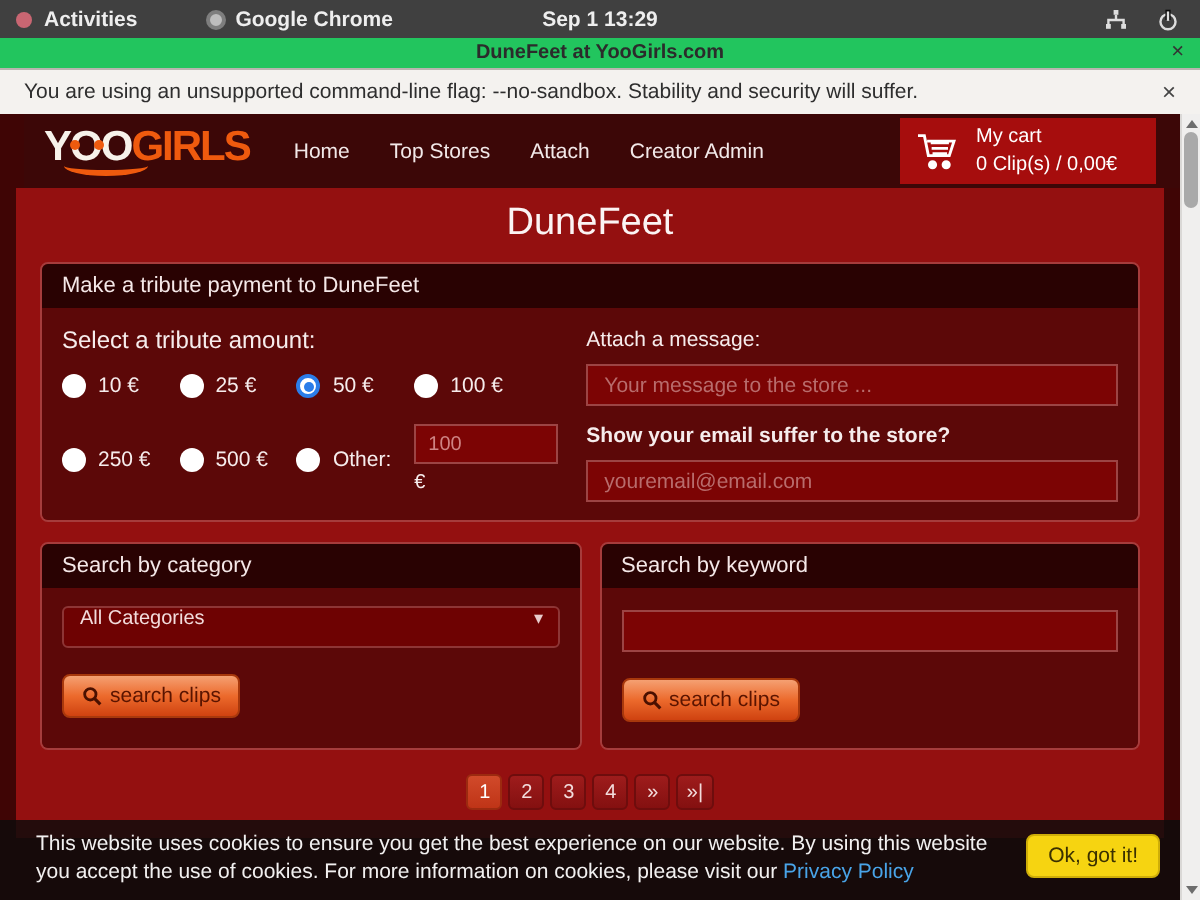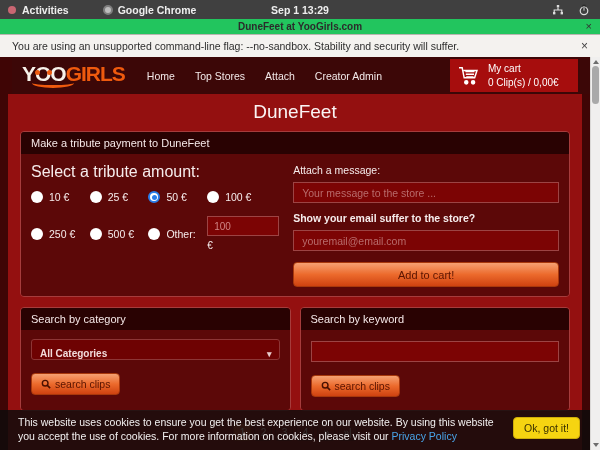--- a/index.html
+++ b/index.html
@@ -72,21 +72,21 @@
   .page-title { text-align:center; color:#fbf4f4; font-size:19px; padding:7px 0 6px; font-weight:normal; }
 
   .panel { border:1px solid #a63c3c; border-radius:4px; overflow:hidden; }
   .panel-h { background:#290202; color:#f5e8e8; font-size:11px; padding:5px 10px; }
   .panel-b { background:#5c0808; padding:9px 10px; }
 
   .tribute { margin:2px 12px 10px; }
   .tribute .panel-b { display:flex; gap:14px; }
   .trib-left { width:47%; }
   .trib-right { flex:1; }
-  .sec-label { color:#f6ecec; font-size:16px; margin-bottom:10px; }
+  .sec-label { color:#f6ecec; font-size:12px; margin-bottom:10px; }
   .amounts { display:grid; grid-template-columns:repeat(4,1fr); row-gap:13px; }
   .amt { display:flex; align-items:center; gap:6px; font-size:10.5px; color:#f6ecec; cursor:pointer; }
   .radio { width:12px; height:12px; border-radius:50%; background:#fff; flex:0 0 auto;
     display:inline-flex; align-items:center; justify-content:center; }
   .radio.checked { background:#fff; border:2px solid #2b7de9; }
   .radio.checked .dot { width:5px; height:5px; border-radius:50%; background:#2b7de9; }
   .othercell { display:flex; flex-direction:column; gap:4px; }
   .other-input { width:72px; height:20px; background:#7c0404; border:1px solid #9c4444;
     color:#cf8484; font-size:10px; padding:0 6px; font-family:"Liberation Sans",sans-serif; }
   .euro { color:#f6ecec; font-size:10px; }
@@ -104,22 +104,22 @@
   .add-btn { display:block; width:100%; height:25px; margin-top:11px; }
 
   
   .cols { display:flex; gap:9px; margin:0 12px; }
   .cols .panel { flex:1; }
   .cols .panel-b { height:80px; }
   .sellers { list-style-position:outside; padding-left:17px; color:#f4e4e4; font-size:10px; line-height:1.5; margin-top:2px; }
   .sellers li { cursor:pointer; }
   .select {
     position:relative; width:100%; height:21px; background:#6e0202; border:1px solid #8d3535;
-    border-radius:3px; color:#f2dcdc; font-size:10px; display:flex; align-items:flex-end;
-    padding:0 8px; cursor:pointer;font-weight:bold;
+    border-radius:3px; color:#f2dcdc; font-size:10px; display:flex; align-items:flex-start;
+    padding:0 8px; cursor:pointer;
   }
   .select .caret { position:absolute; right:7px; font-size:9px; color:#e8cccc; }
   .search-btn { margin-top:13px; padding:4px 9px; font-size:10.5px; display:inline-flex; align-items:center; gap:4px; }
   .kw-input { margin-top:2px; }
 
   
   .pager { display:flex; justify-content:center; gap:3px; margin:12px 0 10px; }
   .pg {
     min-width:18px; height:18px; padding:0 4px; border-radius:3px;
     background:linear-gradient(180deg,#9e1c1c,#841010); border:1px solid #6e0d0d;
@@ -272,21 +272,20 @@
               <input class="other-input" value="100" style="">
               <span class="euro">€</span>
             </div>
           </div>
         </div>
         <div class="trib-right">
           <div class="fld-label">Attach a message:</div>
           <input class="txt-input" placeholder="Your message to the store ..." style="">
           <div class="fld-label bold">Show your email suffer to the store?</div>
           <input class="txt-input" placeholder="youremail@email.com" style="">
-          <button class="btn-orange add-btn">Add to cart!</button>
         </div>
       </div>
     </div>
 
     <div class="cols">
       <div class="panel">
         <div class="panel-h">Search by category</div>
         <div class="panel-b">
           <div class="select">
             <span>All Categories</span>

